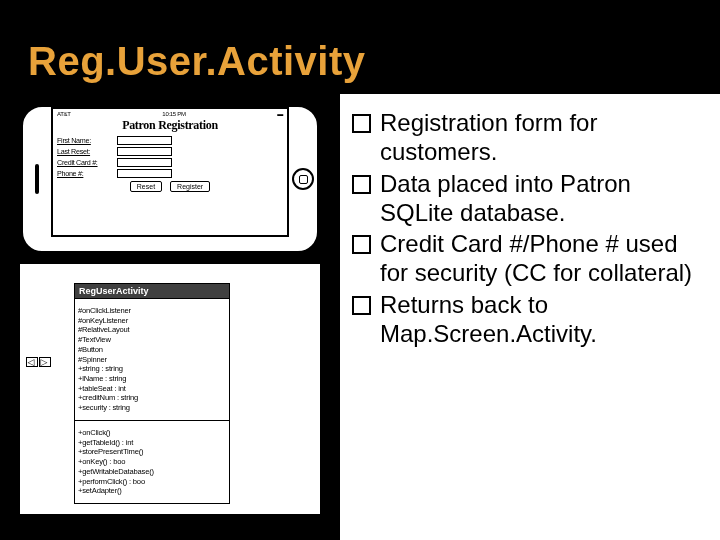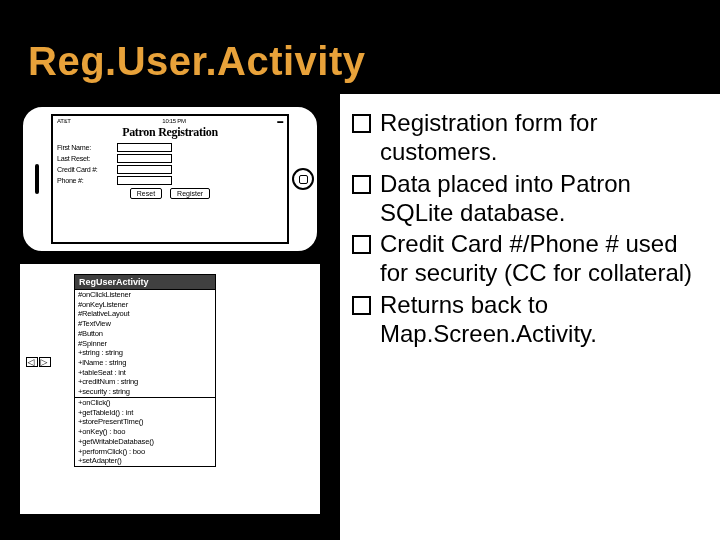--- a/index.html
+++ b/index.html
@@ -34,21 +34,21 @@
     height: 464px;
   }
   
   .phone {
     width: 300px;
     height: 150px;
     background: #fff;
     border: 3px solid #000;
     border-radius: 22px;
     display: flex;
-    align-items: center;
+    align-items: flex-start;
     position: relative;
     margin-bottom: 10px;
   }
   .phone-side {
     width: 28px;
     height: 100%;
     display: flex;
     align-items: center;
     justify-content: center;
   }
@@ -103,20 +103,21 @@
     font-size: 7.2px;
   }
   .form-row {
     display: flex;
     align-items: center;
     margin-bottom: 2px;
   }
   .form-label {
     width: 60px;
     letter-spacing: -0.3px;
+    text-decoration: underline;
   }
   .form-input {
     width: 55px;
     height: 9px;
     border: 1px solid #000;
     background: #fff;
   }
   .form-select {
     width: 62px;
     height: 10px;
@@ -165,37 +166,37 @@
     width: 12px;
     height: 10px;
     text-align: center;
     line-height: 9px;
     font-size: 9px;
     margin-right: 1px;
   }
   .uml-box {
     position: absolute;
     left: 54px;
-    top: 10px;
-    width: 142px;
+    top: 19px;
+    width: 156px;
     color: #000;
   }
   .uml-title {
     background: #404040;
     color: #fff;
     font-size: 9px;
     font-weight: bold;
     padding: 2px 4px;
     border: 1px solid #000;
   }
   .uml-section {
     border: 1px solid #000;
     border-top: none;
     font-size: 7.6px;
-    padding: 0 3px;
+    padding: 7px 3px;
     line-height: 1.28;
     font-family: "Comic Sans MS", cursive, sans-serif;
     letter-spacing: -0.2px;
   }
   
   .bullets {
     list-style: none;
     color: #000;
     font-size: 24px;
     line-height: 1.22;

